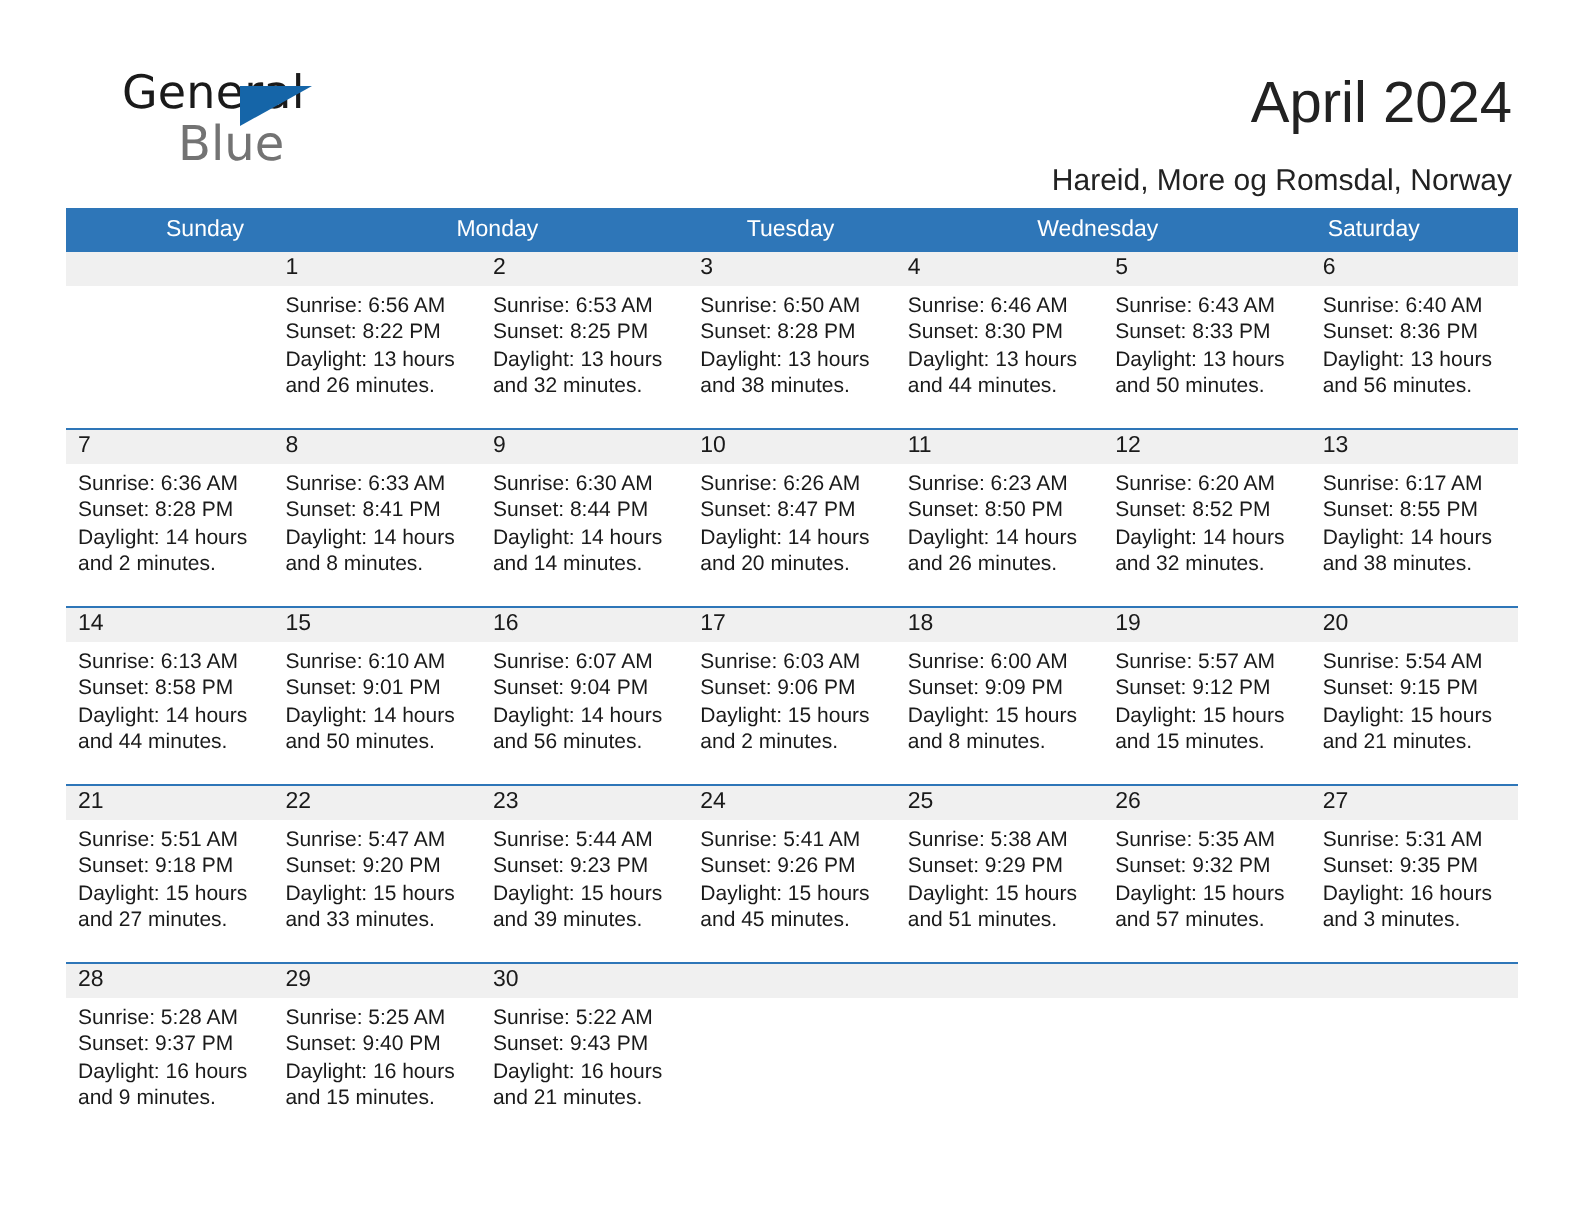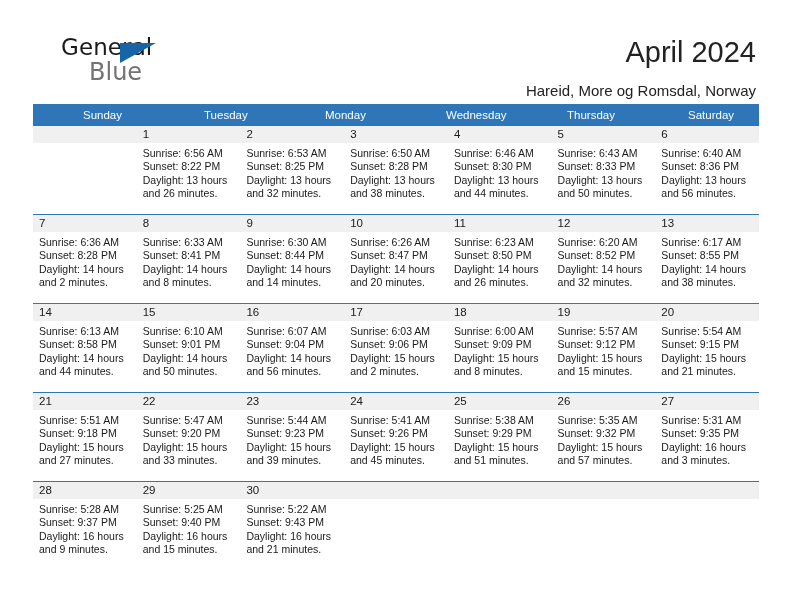--- a/index.html
+++ b/index.html
@@ -156,24 +156,23 @@
       <span class="logo-triangle"></span>
       <span class="logo-blue">Blue</span>
     </div>
     <div class="title">April 2024</div>
     <div class="subtitle">Hareid, More og Romsdal, Norway</div>
   </div>
 
   <div class="calendar">
     <div class="weekdays" id="weekday-row">
         <div class="weekday">Sunday</div>
+        <div class="weekday">Monday</div>
         <div class="weekday">Tuesday</div>
-        <div class="weekday">Monday</div>
         <div class="weekday">Wednesday</div>
-        <div class="weekday">Thursday</div>
         <div class="weekday">Saturday</div>
       </div>
     <div id="weeks-container">
         <div class="week">
           <div class="week-inner">
             <div class="day empty">
               <div class="day-band">
                 <div class="day-num"></div>
               </div>
               <div class="day-body">

